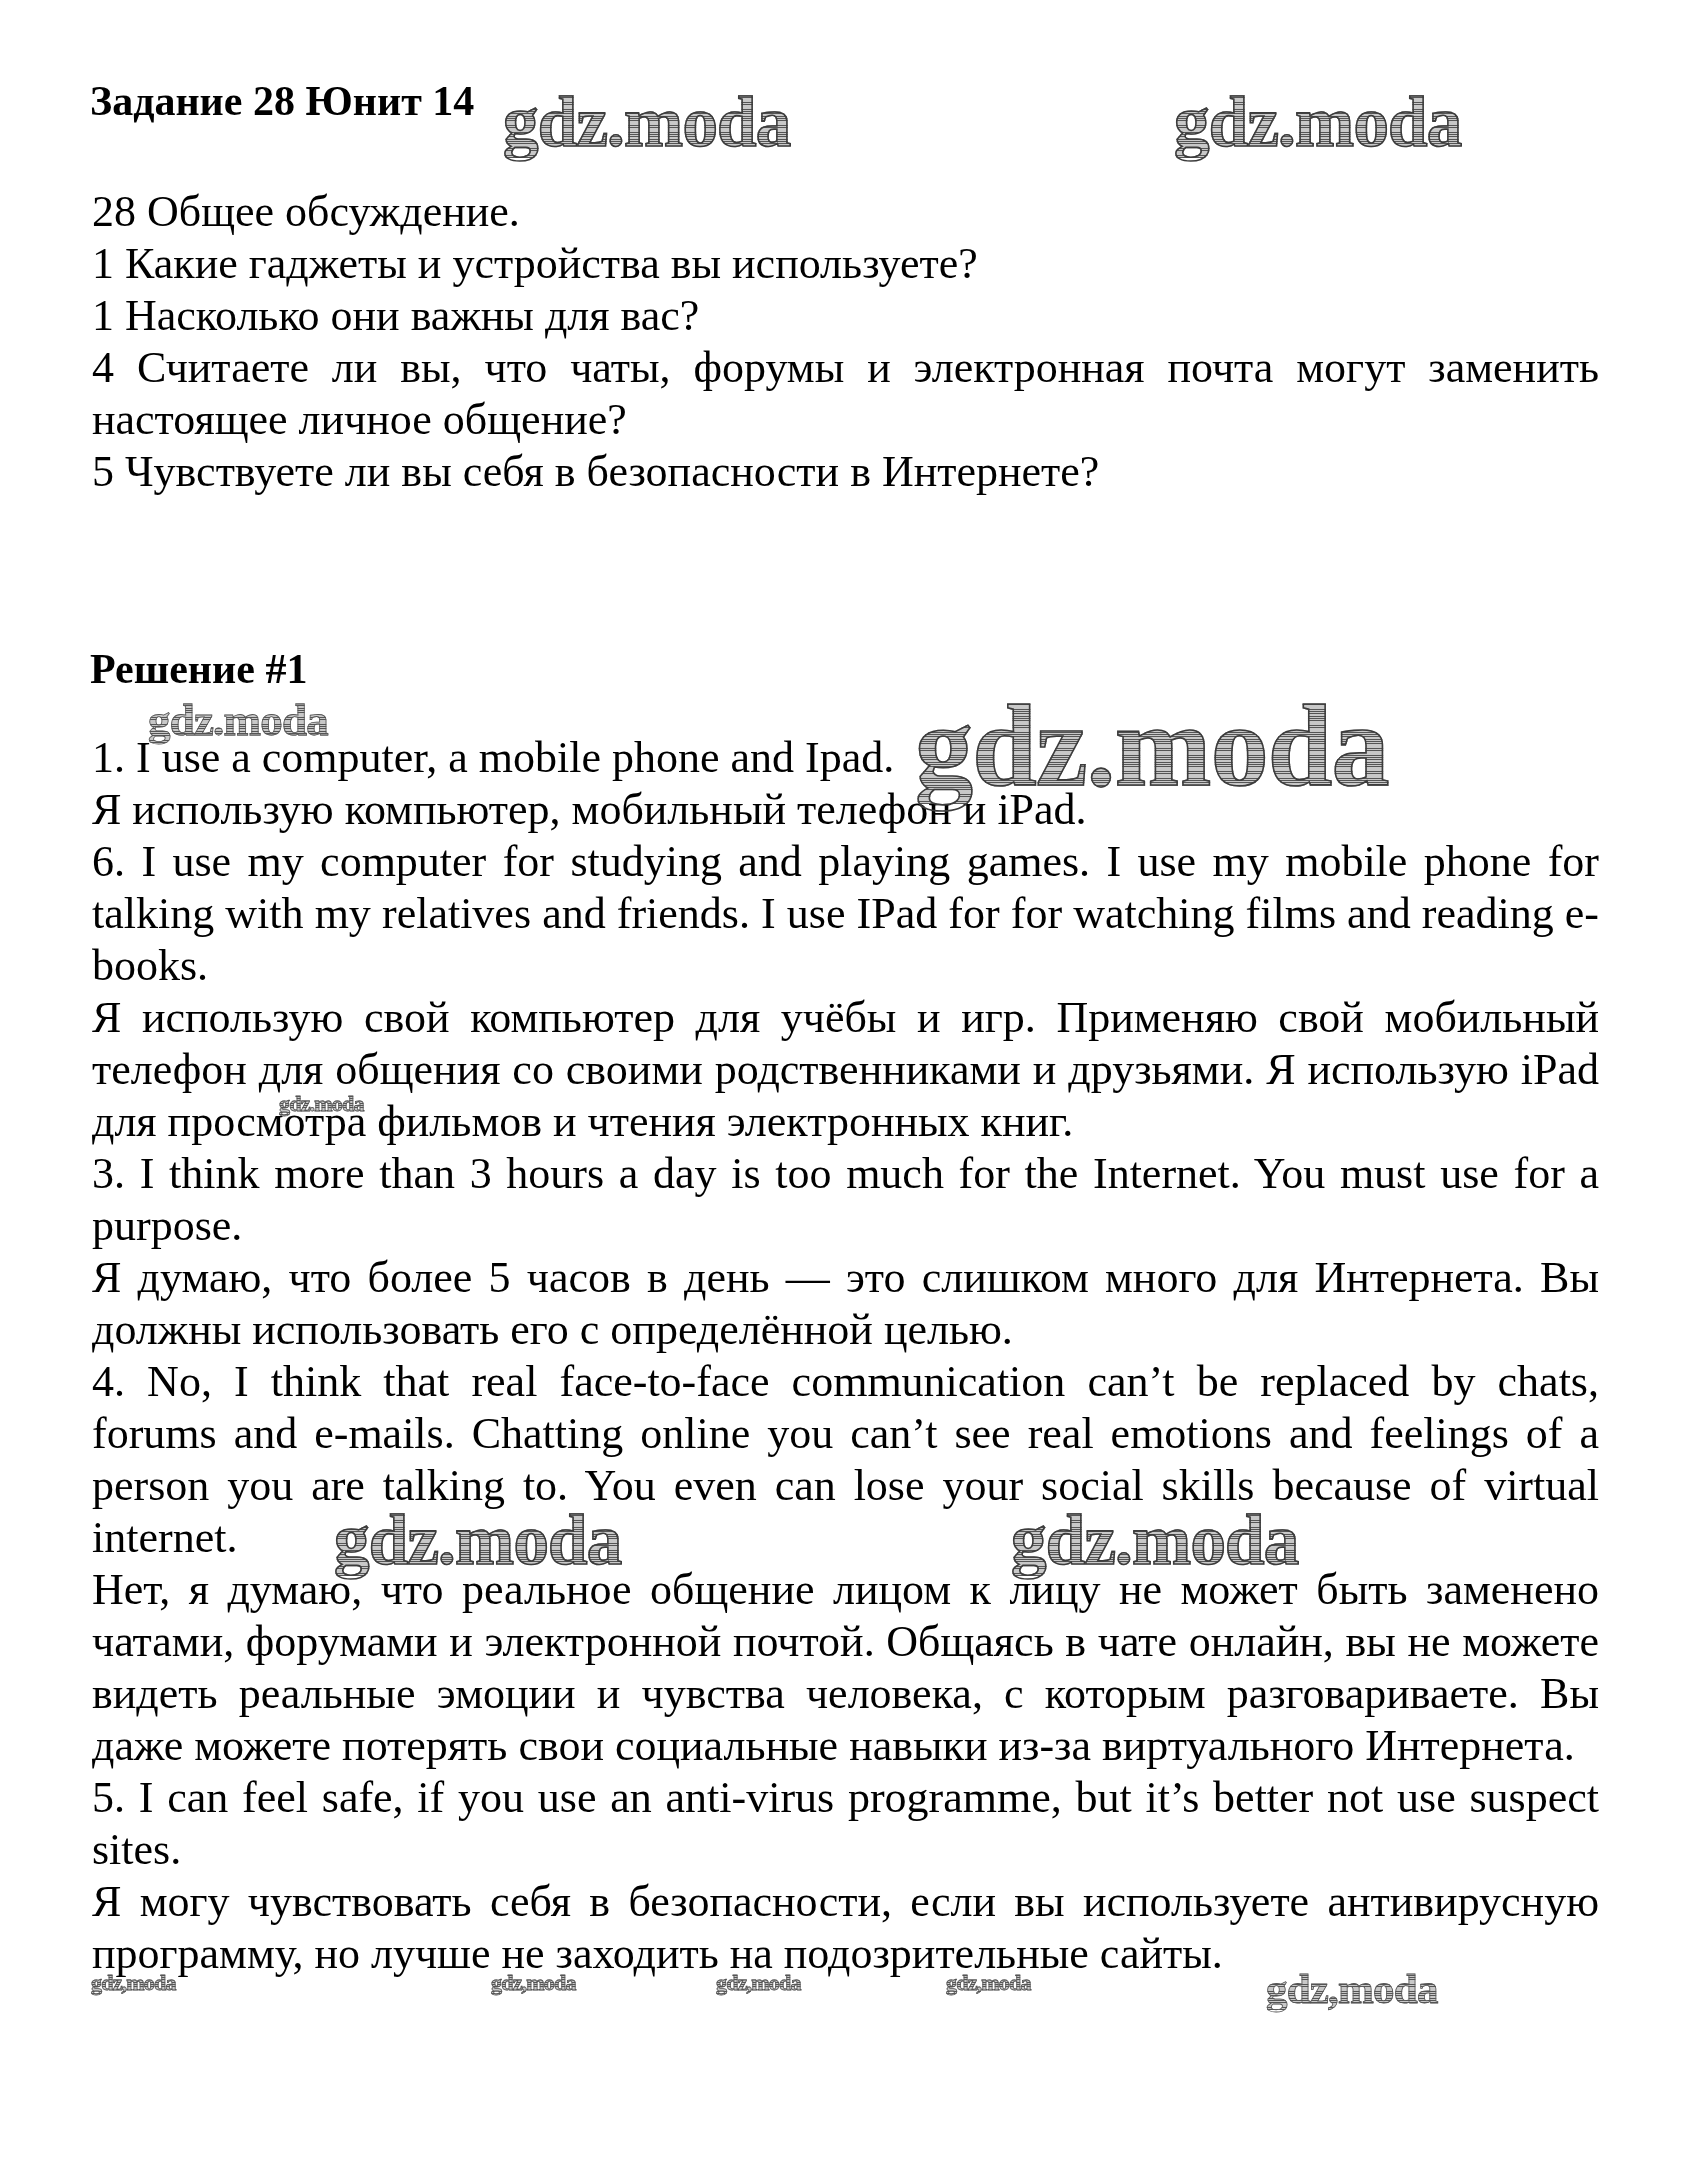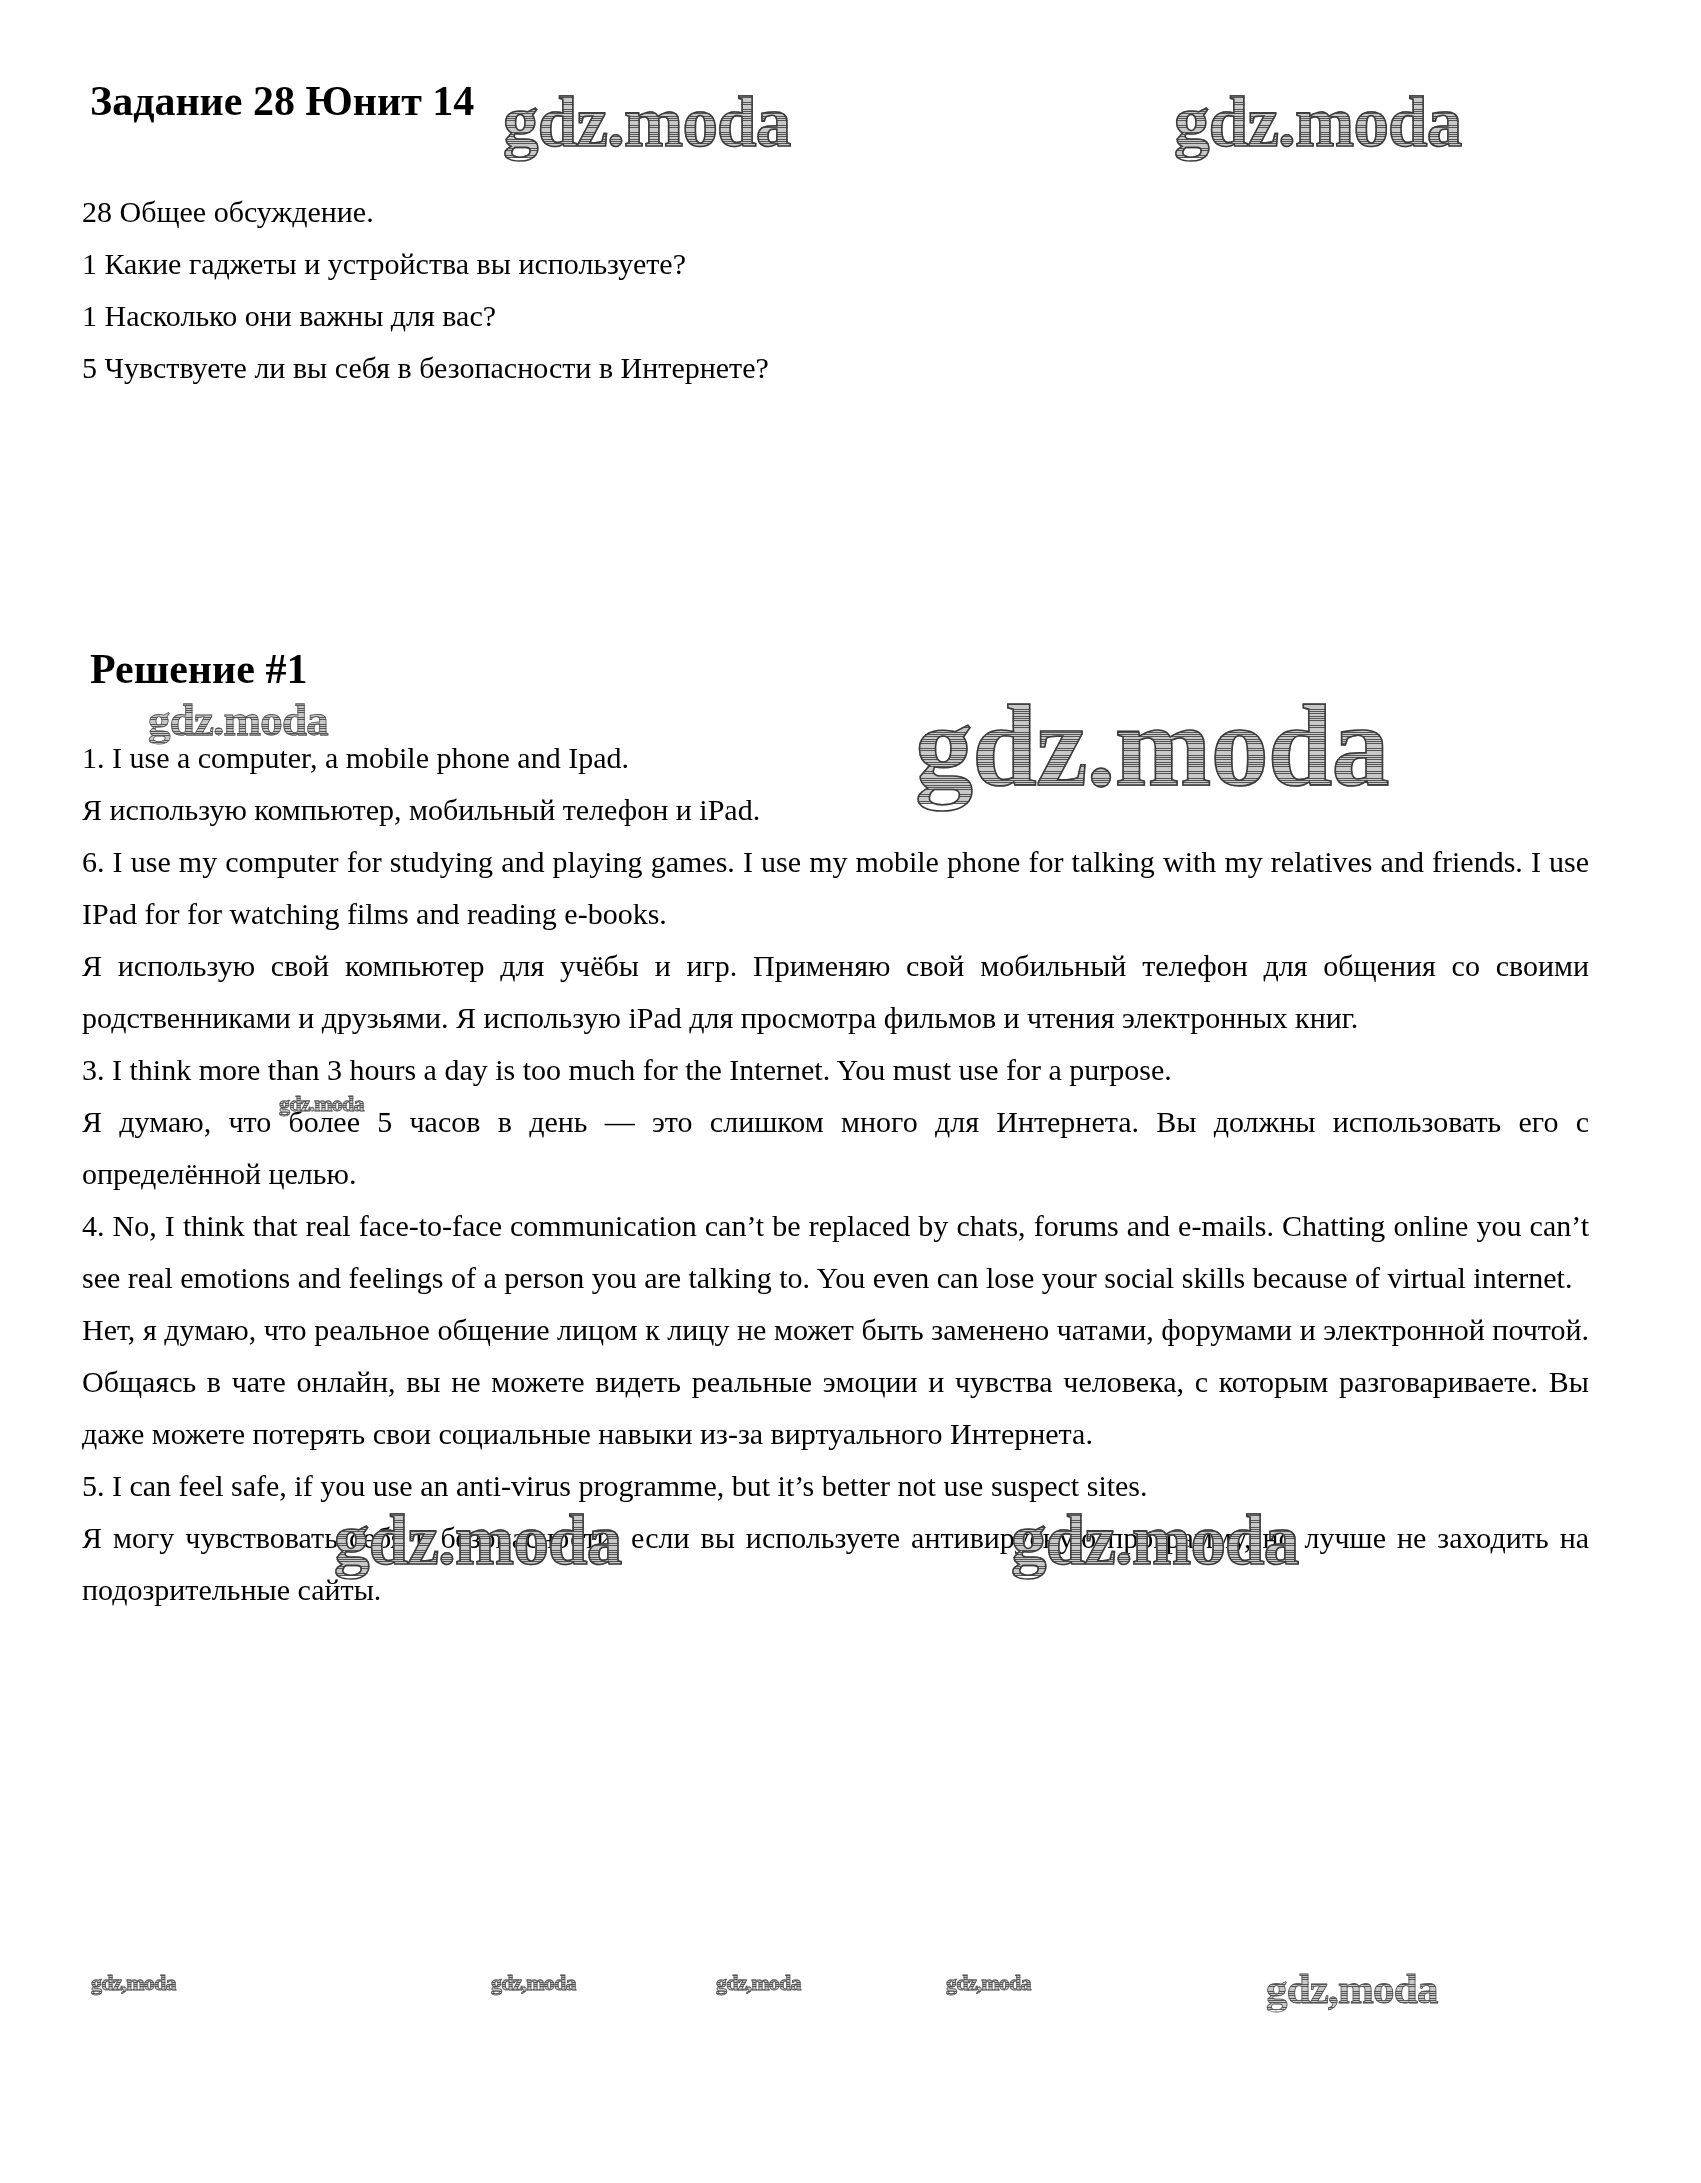--- a/index.html
+++ b/index.html
@@ -1,39 +1,40 @@
 <!DOCTYPE html>
 <html style="font-size:12.4px"><head>
 <meta charset="utf-8">
 <style>
   html, body { margin: 0; padding: 0; background: #ffffff; }
   body { width: 1702px; height: 2183px; position: relative; overflow: hidden;
          font-family: "Liberation Serif", "DejaVu Serif", serif; color: #000; }
   .page { position: absolute; left: 0; top: 0; width: 1702px; height: 2183px; background: #fff; }
   .heading { position: absolute; left: 90px; font-weight: bold; font-size: 42px; line-height: 52px; white-space: nowrap; }
-  .block { position: absolute; left: 82px; width: 1507px; font-size: 30px; line-height: 52px;
+  .block { position: absolute; left: 92px; width: 1507px; font-size: 44px; line-height: 52px;
            text-align: justify; text-align-last: left; }
   .block p { margin: 0; padding: 0; }
   .wm { position: absolute; font-family: "Liberation Serif", "DejaVu Serif", serif; font-weight: bold;
         color: #9a9a9a; -webkit-text-stroke: 1.6px #3c3c3c; letter-spacing: -0.8px; white-space: nowrap;
         line-height: 1; background-image: repeating-linear-gradient(0deg, #555 0 0.8px, #c8c8c8 0.8px 2.3px);
         -webkit-background-clip: text; background-clip: text; -webkit-text-fill-color: transparent; }
   .wm.small { -webkit-text-stroke: 0.8px #555; }
 </style>
 </head>
 <body>
 
 <div class="page">
 
   <div class="heading" style="top:75px;text-align:center;">Задание 28 Юнит 14</div>
 
   <div class="block" style="top:186px;">
     <p>28 Общее обсуждение.</p>
     <p>1 Какие гаджеты и устройства вы используете?</p>
     <p>1 Насколько они важны для вас?</p>
+    <p>4 Считаете ли вы, что чаты, форумы и электронная почта могут заменить настоящее личное общение?</p>
     <p>5 Чувствуете ли вы себя в безопасности в Интернете?</p>
   </div>
 
   <div class="heading" style="top:643px;">Решение #1</div>
 
   <div class="block" style="top:732px;">
     <p>1. I use a computer, a mobile phone and Ipad.</p>
     <p>Я использую компьютер, мобильный телефон и iPad.</p>
     <p>6. I use my computer for studying and playing games. I use my mobile phone for talking with my relatives and friends. I use IPad for for watching films and reading e-books.</p>
     <p>Я использую свой компьютер для учёбы и игр. Применяю свой мобильный телефон для общения со своими родственниками и друзьями. Я использую iPad для просмотра фильмов и чтения электронных книг.</p>

